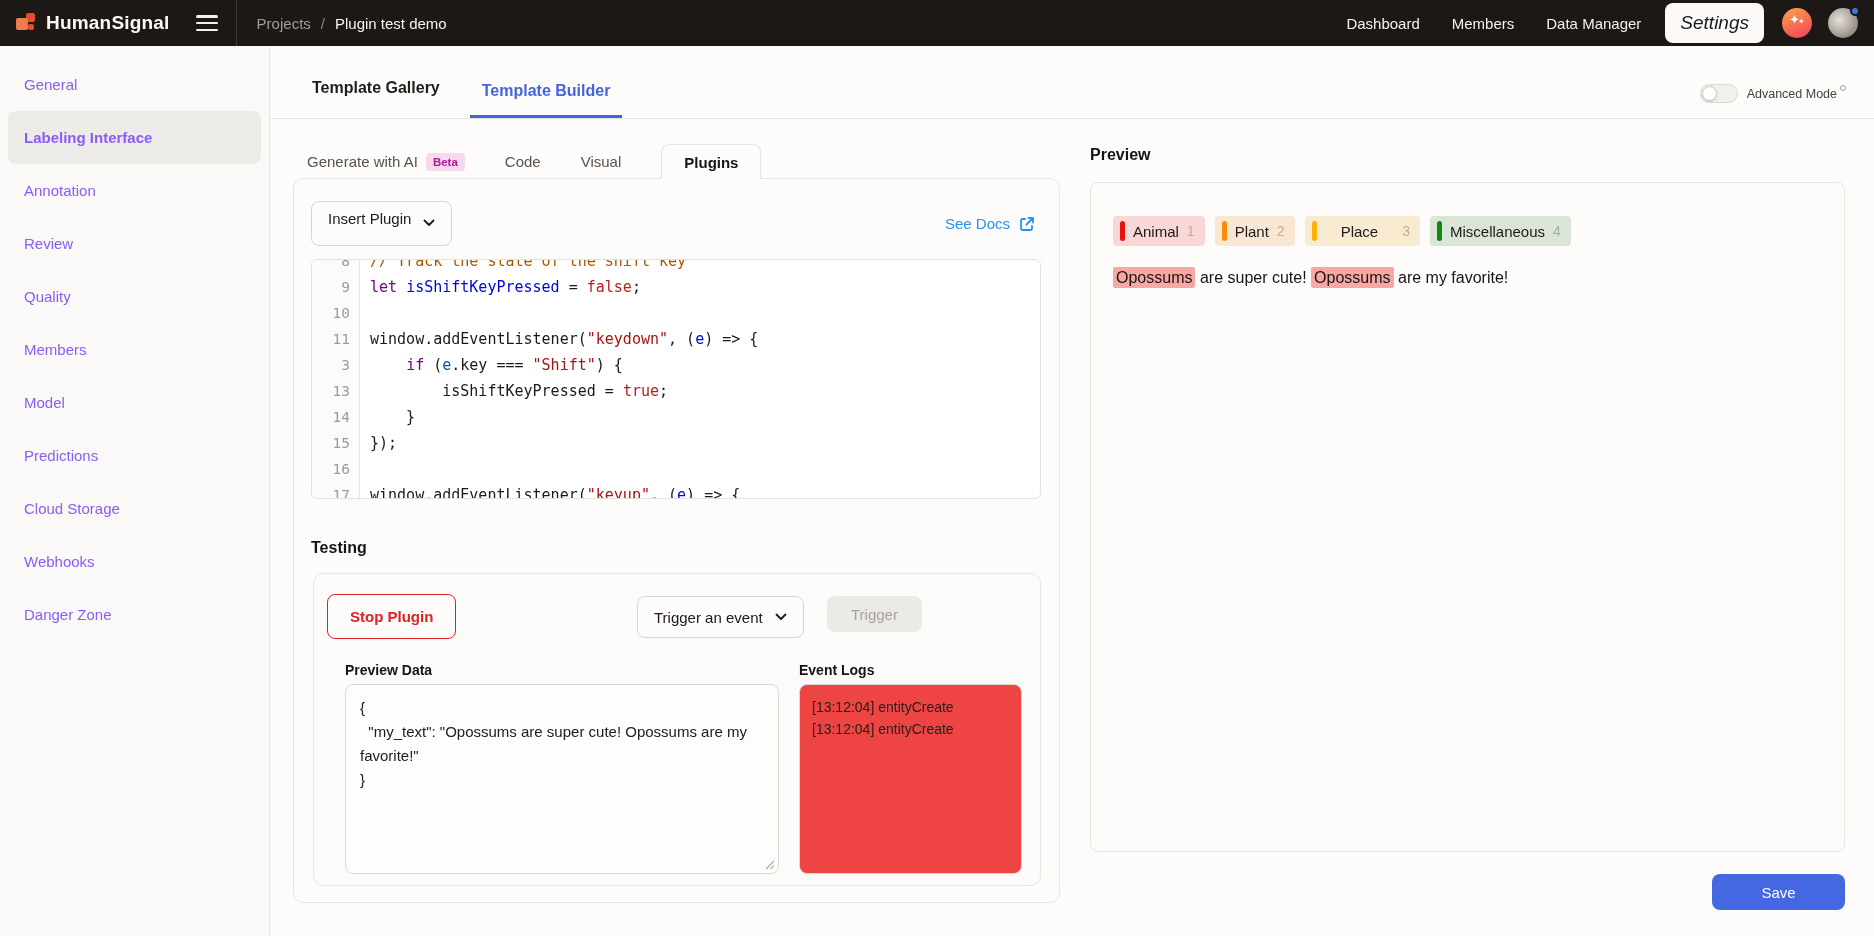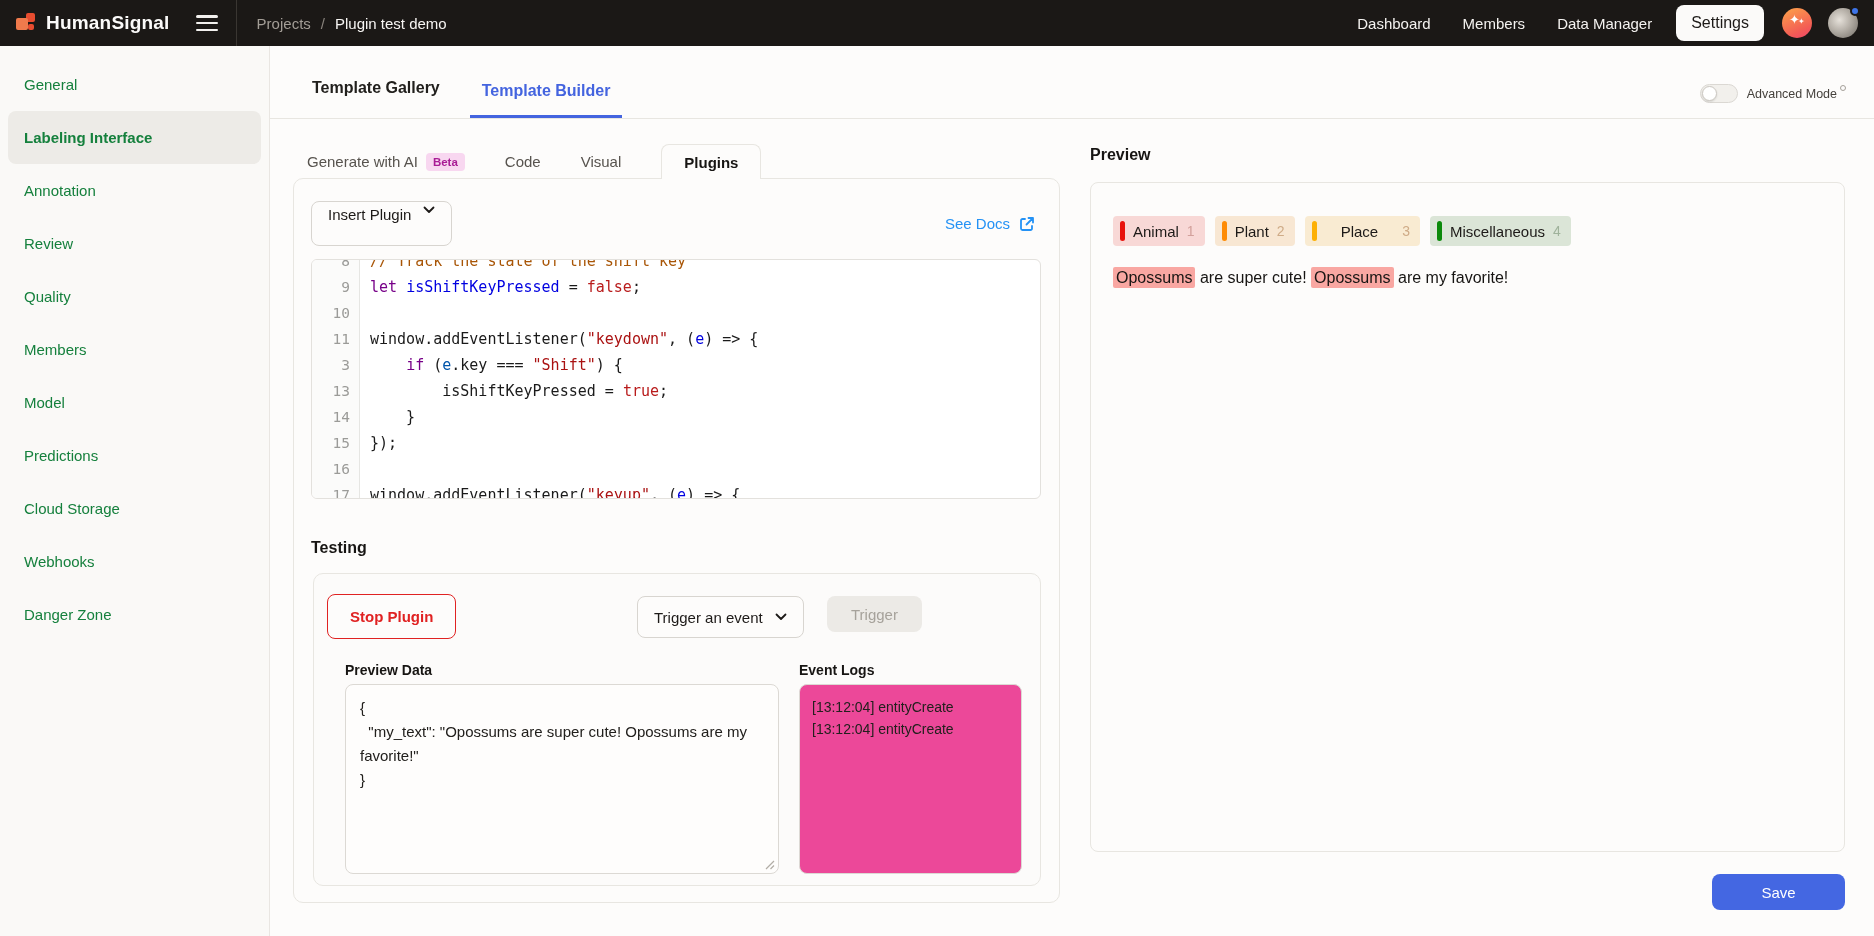--- a/index.html
+++ b/index.html
@@ -20,37 +20,37 @@
   .hamburger { margin-left:26px; width:22px; height:16px; display:flex; flex-direction:column; justify-content:space-between; cursor:pointer; }
   .hamburger i { display:block; height:2.5px; background:#f2f0ee; border-radius:2px; }
   .topbar-divider { width:1px; height:46px; background:#3a3632; margin-left:18px; }
   .breadcrumb { display:flex; align-items:center; gap:10px; margin-left:20px; font-size:15px; }
   .crumb-parent { color:#a39d96; cursor:pointer; }
   .crumb-sep { color:#8a847d; }
   .crumb-current { color:#f7f5f3; }
   .topbar-spacer { flex:1; }
   .top-nav { display:flex; align-items:center; gap:32px; font-size:15px; color:#f4f2f0; }
   .top-nav .nav-link { cursor:pointer; }
-  .settings-btn { margin-left:24px; background:#fbfaf9; color:#1d1a18; font-size:16px;
-                  padding:9px 15px; border-radius:8px; cursor:pointer; }
+  .settings-btn { margin-left:24px; background:#fbfaf9; color:#1d1a18; font-size:19px;
+                  padding:9px 15px; border-radius:8px; cursor:pointer;font-style:italic; }
   .ai-btn { margin-left:18px; width:30px; height:30px; border-radius:50%; position:relative; cursor:pointer;
             background:linear-gradient(155deg,#fb9a4b 10%,#f35d55 70%,#ef4469 100%); }
   .ai-btn .sp1 { position:absolute; left:7px; top:4px; color:#fff; font-size:13px; }
   .ai-btn .sp2 { position:absolute; left:16px; top:9px; color:#fff; font-size:8px; }
   .avatar-wrap { margin-left:16px; position:relative; width:30px; height:30px; cursor:pointer; }
   .avatar { width:30px; height:30px; border-radius:50%;
             background:radial-gradient(circle at 38% 40%, #e6e1da 0%, #b3ada5 45%, #6f6a63 100%); }
   .notif-dot { position:absolute; right:-2px; top:-2px; width:10px; height:10px; border-radius:50%;
                background:#3d74e8; border:2px solid #1b1816; }
 
   
   .sidebar { position:absolute; left:0; top:46px; width:270px; height:890px; background:#faf9f7;
              border-right:1px solid #e9e6e2; padding-top:12px; }
   .side-item { height:53px; display:flex; align-items:center; padding:0 16px; margin:0 8px;
-               font-size:15px; color:#15803d; border-radius:8px; cursor:pointer; }
+               font-size:15px; color:#8b5cf6; border-radius:8px; cursor:pointer; }
   .side-item.active { background:#edebe7; font-weight:700; }
 
   
   .main { position:absolute; left:270px; top:46px; width:1604px; height:890px; }
 
   .tabs-row { position:absolute; left:0; top:0; width:100%; height:73px; border-bottom:1px solid #e8e6e1;
               display:flex; align-items:flex-end; padding-left:30px; }
   .tab { font-size:16px; font-weight:600; color:#22201d; padding:0 12px 18px 12px; margin-right:18px;
          border-bottom:3px solid transparent; cursor:pointer; }
   .tab.active { color:#4464df; border-bottom-color:#4464df; padding-bottom:15px; }
@@ -67,21 +67,21 @@
   .subtab .badge { background:#f8d7f0; color:#a91c95; font-size:11.5px; font-weight:700;
                    padding:3px 7px; border-radius:4px; }
   .subtab.card { height:35px; padding:0 22px; background:#fdfcfb; border:1px solid #e8e6e1; border-bottom:none;
                  border-radius:8px 8px 0 0; color:#171513; font-weight:700; align-self:flex-end; }
 
   
   .panel { position:absolute; left:23px; top:132px; width:767px; height:725px; background:#fdfcfb;
            border:1px solid #e8e6e1; border-radius:10px; z-index:1; }
   .insert-row { position:absolute; left:17px; top:22px; right:23px; height:45px;
                 display:flex; align-items:center; justify-content:space-between; }
-  .insert-btn { height:45px; display:flex; align-items:flex-start; gap:12px; padding:4px 16px;
+  .insert-btn { height:45px; display:flex; align-items:flex-end; gap:12px; padding:18px 16px;
                 border:1px solid #d8d5d0; border-radius:8px; background:#fdfcfb; font-size:15px; cursor:pointer; }
   .see-docs { display:flex; align-items:center; gap:8px; color:#2492f5; font-size:15px; cursor:pointer; }
 
   .editor { position:absolute; left:17px; top:80px; width:730px; height:240px; background:#ffffff;
             border:1px solid #e3e1dd; border-radius:6px; overflow:hidden; }
   .code-scroll { display:flex; margin-top:-12px; }
   .gutter { width:48px; background:#fbfbfa; border-right:1px solid #e6e6e3; text-align:right;
             padding-right:9px; flex-shrink:0; }
   .gutter-line { font-family:"DejaVu Sans Mono", monospace; font-size:14.5px; line-height:26px; color:#9b9b98; }
   .code-lines { flex:1; padding-left:10px; }
@@ -108,21 +108,21 @@
                  background:#eceae6; color:#a6a29b; font-size:15px; border-radius:8px; cursor:default; }
   .box-label { position:absolute; font-size:14px; font-weight:700; color:#171513; }
   .pd-label { left:31px; top:88px; }
   .el-label { left:485px; top:88px; }
   .pd-wrap { position:absolute; left:31px; top:110px; width:434px; height:190px; }
   .pd-area { width:100%; height:100%; border:1px solid #dcd9d4; border-radius:8px; background:#fefdfc;
              padding:11px 14px; font-family:"Liberation Sans", sans-serif; font-size:15px; line-height:24px;
              color:#22201d; resize:none; outline:none; }
   .resize-corner { position:absolute; right:3px; bottom:3px; width:12px; height:12px; pointer-events:none; }
   .el-box { position:absolute; left:485px; top:110px; width:223px; height:190px; border:1px solid #dcd9d4;
-            border-radius:8px; background:#ec4899; padding:11px 12px; overflow:hidden; }
+            border-radius:8px; background:#ef4444; padding:11px 12px; overflow:hidden; }
   .log-line { font-size:14px; line-height:22px; color:#22201d; }
 
   
   .preview-heading { position:absolute; left:820px; top:100px; font-size:16px; font-weight:700; color:#171513; }
   .preview-card { position:absolute; left:820px; top:136px; width:755px; height:670px; background:#fdfcfb;
                   border:1px solid #e8e6e1; border-radius:8px; }
   .chips { position:absolute; left:22px; top:33px; display:flex; gap:10px; }
   .chip { display:flex; align-items:center; gap:8px; padding:5px 10px 5px 7px; border-radius:4px;
           font-size:15px; color:#1d1a18; cursor:pointer; }
   .chip .bar { width:5px; height:20px; border-radius:2.5px; }

